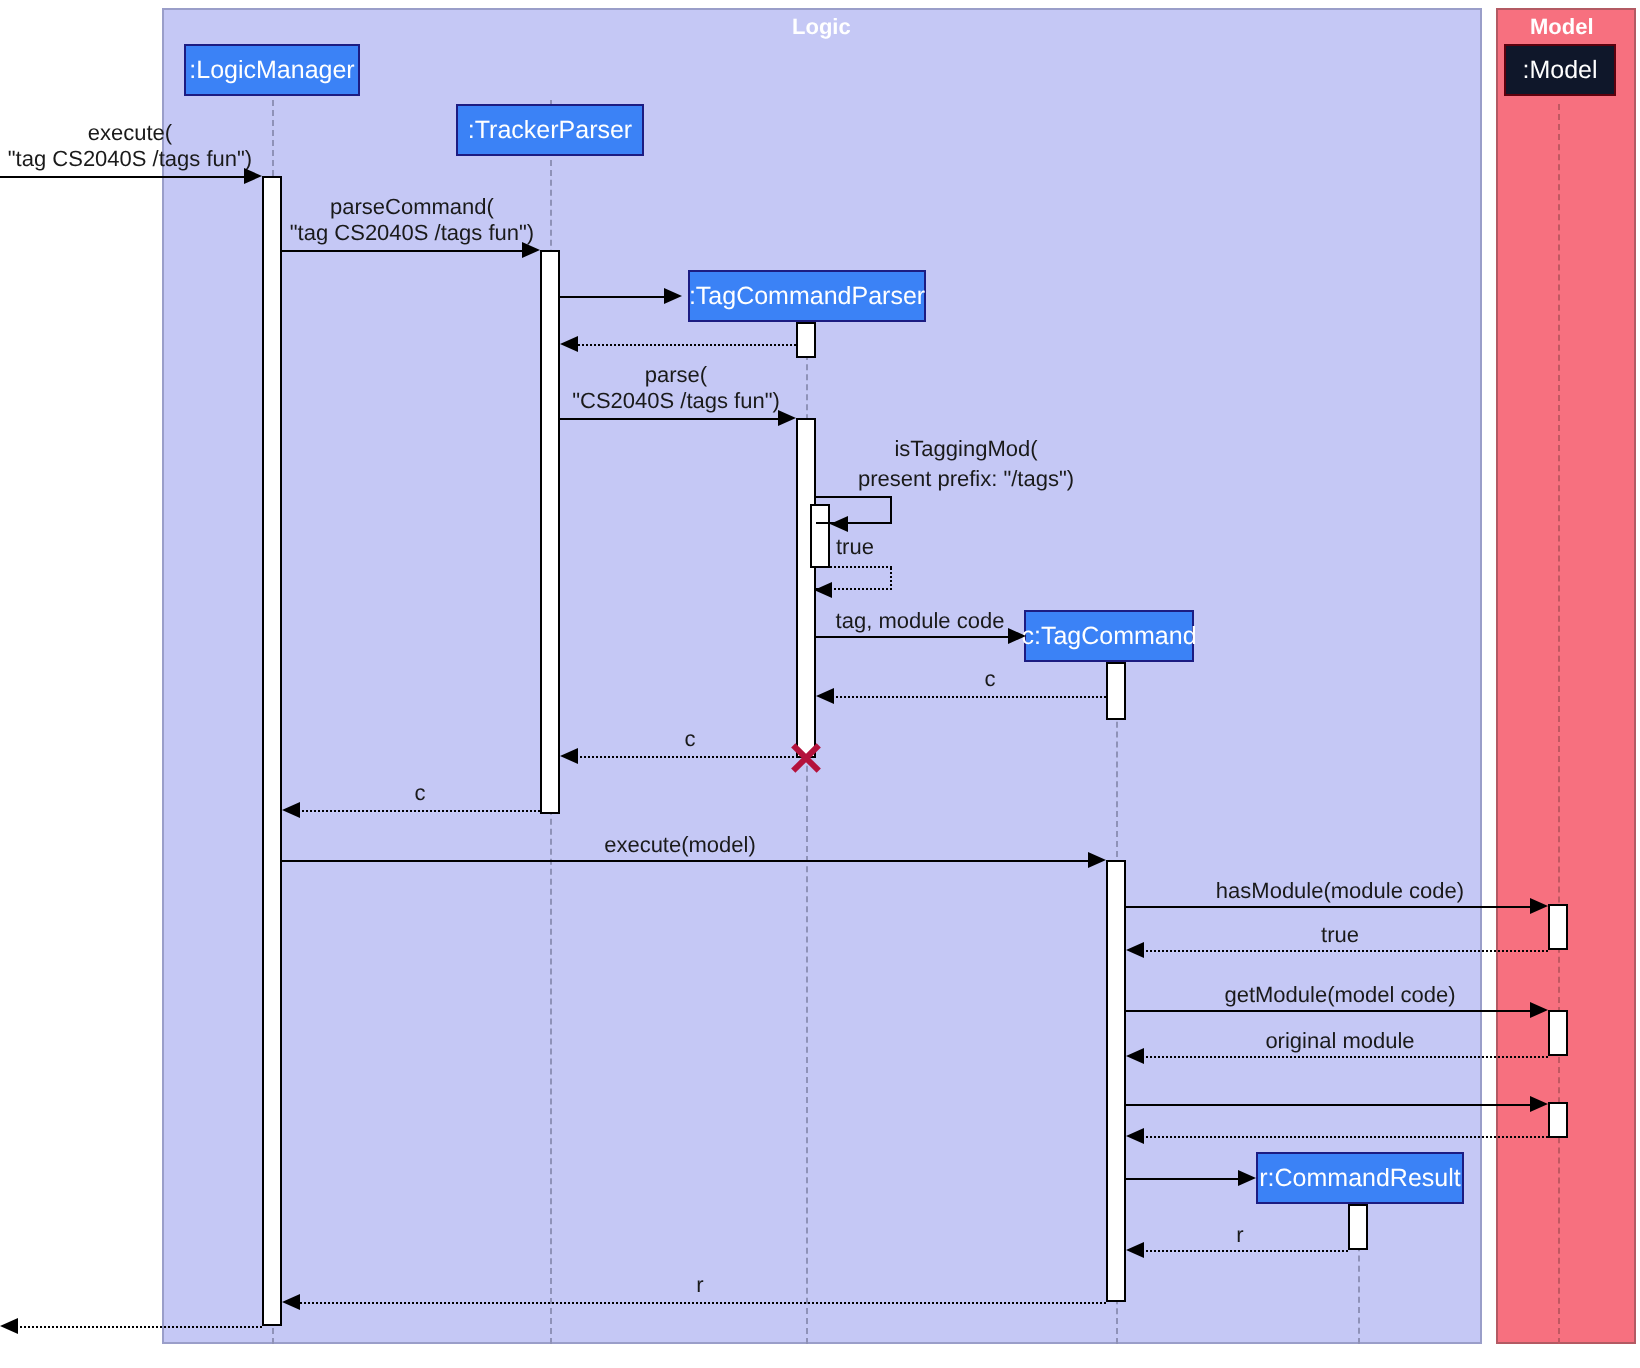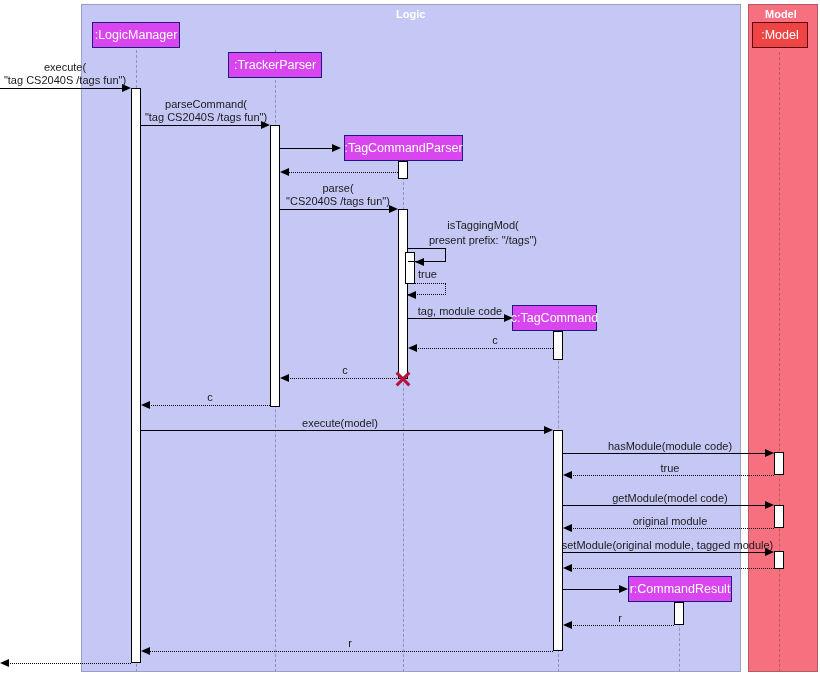--- a/index.html
+++ b/index.html
@@ -4,24 +4,24 @@
 <style>
   html,body{margin:0;padding:0;background:#ffffff;}
   body{font-family:"Liberation Sans",sans-serif;}
   #canvas{position:relative;width:820px;height:684px;overflow:hidden;background:#ffffff;}
   .frame{position:absolute;box-sizing:border-box;}
   .frame-logic{background:#c5c8f5;border:1px solid #9a9ec9;}
   .frame-model{background:#f7707f;border:1px solid #b35a63;}
   .frame-label{position:absolute;font-size:11px;font-weight:bold;color:#ffffff;white-space:nowrap;}
   .lifeline{position:absolute;width:0;border-left:1px dashed #8f92b8;}
   .lifeline-model{border-left:1px dashed #c05862;}
-  .actor-box{position:absolute;box-sizing:border-box;background:#d946ef;border:1px solid #1c1c82;
+  .actor-box{position:absolute;box-sizing:border-box;background:#3b82f6;border:1px solid #1c1c82;
              color:#ffffff;font-size:12.5px;display:flex;align-items:center;justify-content:center;
              white-space:nowrap;padding:0 8px;}
-  .actor-box-model{background:#ef4444;border:1px solid #5e000d;}
+  .actor-box-model{background:#0f172a;border:1px solid #5e000d;}
   .act{position:absolute;box-sizing:border-box;background:#ffffff;border:1px solid #000000;}
   .msg{position:absolute;height:0;border-top:1px solid #000000;}
   .msg.dashed{border-top:1px dotted #000000;}
   .arrowhead{position:absolute;width:0;height:0;}
   .arrow-right{border-top:4px solid transparent;border-bottom:4px solid transparent;border-left:9px solid #000;}
   .arrow-left{border-top:4px solid transparent;border-bottom:4px solid transparent;border-right:9px solid #000;}
   .mlabel{position:absolute;font-size:11px;color:#1a1a1a;white-space:nowrap;text-align:center;line-height:13px;}
   .selfcall{position:absolute;box-sizing:border-box;border:1px solid #000;border-left:none;}
   .destroy{position:absolute;width:18px;height:18px;}
   .destroy:before,.destroy:after{content:"";position:absolute;left:50%;top:0;width:3px;height:18px;
@@ -154,21 +154,20 @@
   <div class="arrowhead arrow-left" style="left:563px;top:471px;"></div>
 
   <div class="mlabel" style="left:570px;top:492px;width:200px;">getModule(model code)</div>
   <div class="msg" style="left:563px;top:505px;width:202px;"></div>
   <div class="arrowhead arrow-right" style="left:765px;top:501px;"></div>
 
   <div class="mlabel" style="left:570px;top:515px;width:200px;">original module</div>
   <div class="msg dashed" style="left:571px;top:528px;width:203px;"></div>
   <div class="arrowhead arrow-left" style="left:563px;top:524px;"></div>
 
-  <div class="mlabel" style="left:560px;top:539px;width:215px;">setModule(original module, tagged module)</div>
   <div class="msg" style="left:563px;top:552px;width:202px;"></div>
   <div class="arrowhead arrow-right" style="left:765px;top:548px;"></div>
 
   <div class="msg dashed" style="left:571px;top:568px;width:203px;"></div>
   <div class="arrowhead arrow-left" style="left:563px;top:564px;"></div>
 
   <div class="msg" style="left:563px;top:589px;width:56px;"></div>
   <div class="arrowhead arrow-right" style="left:619px;top:585px;"></div>
 
   <div class="mlabel" style="left:570px;top:612px;width:100px;">r</div>

